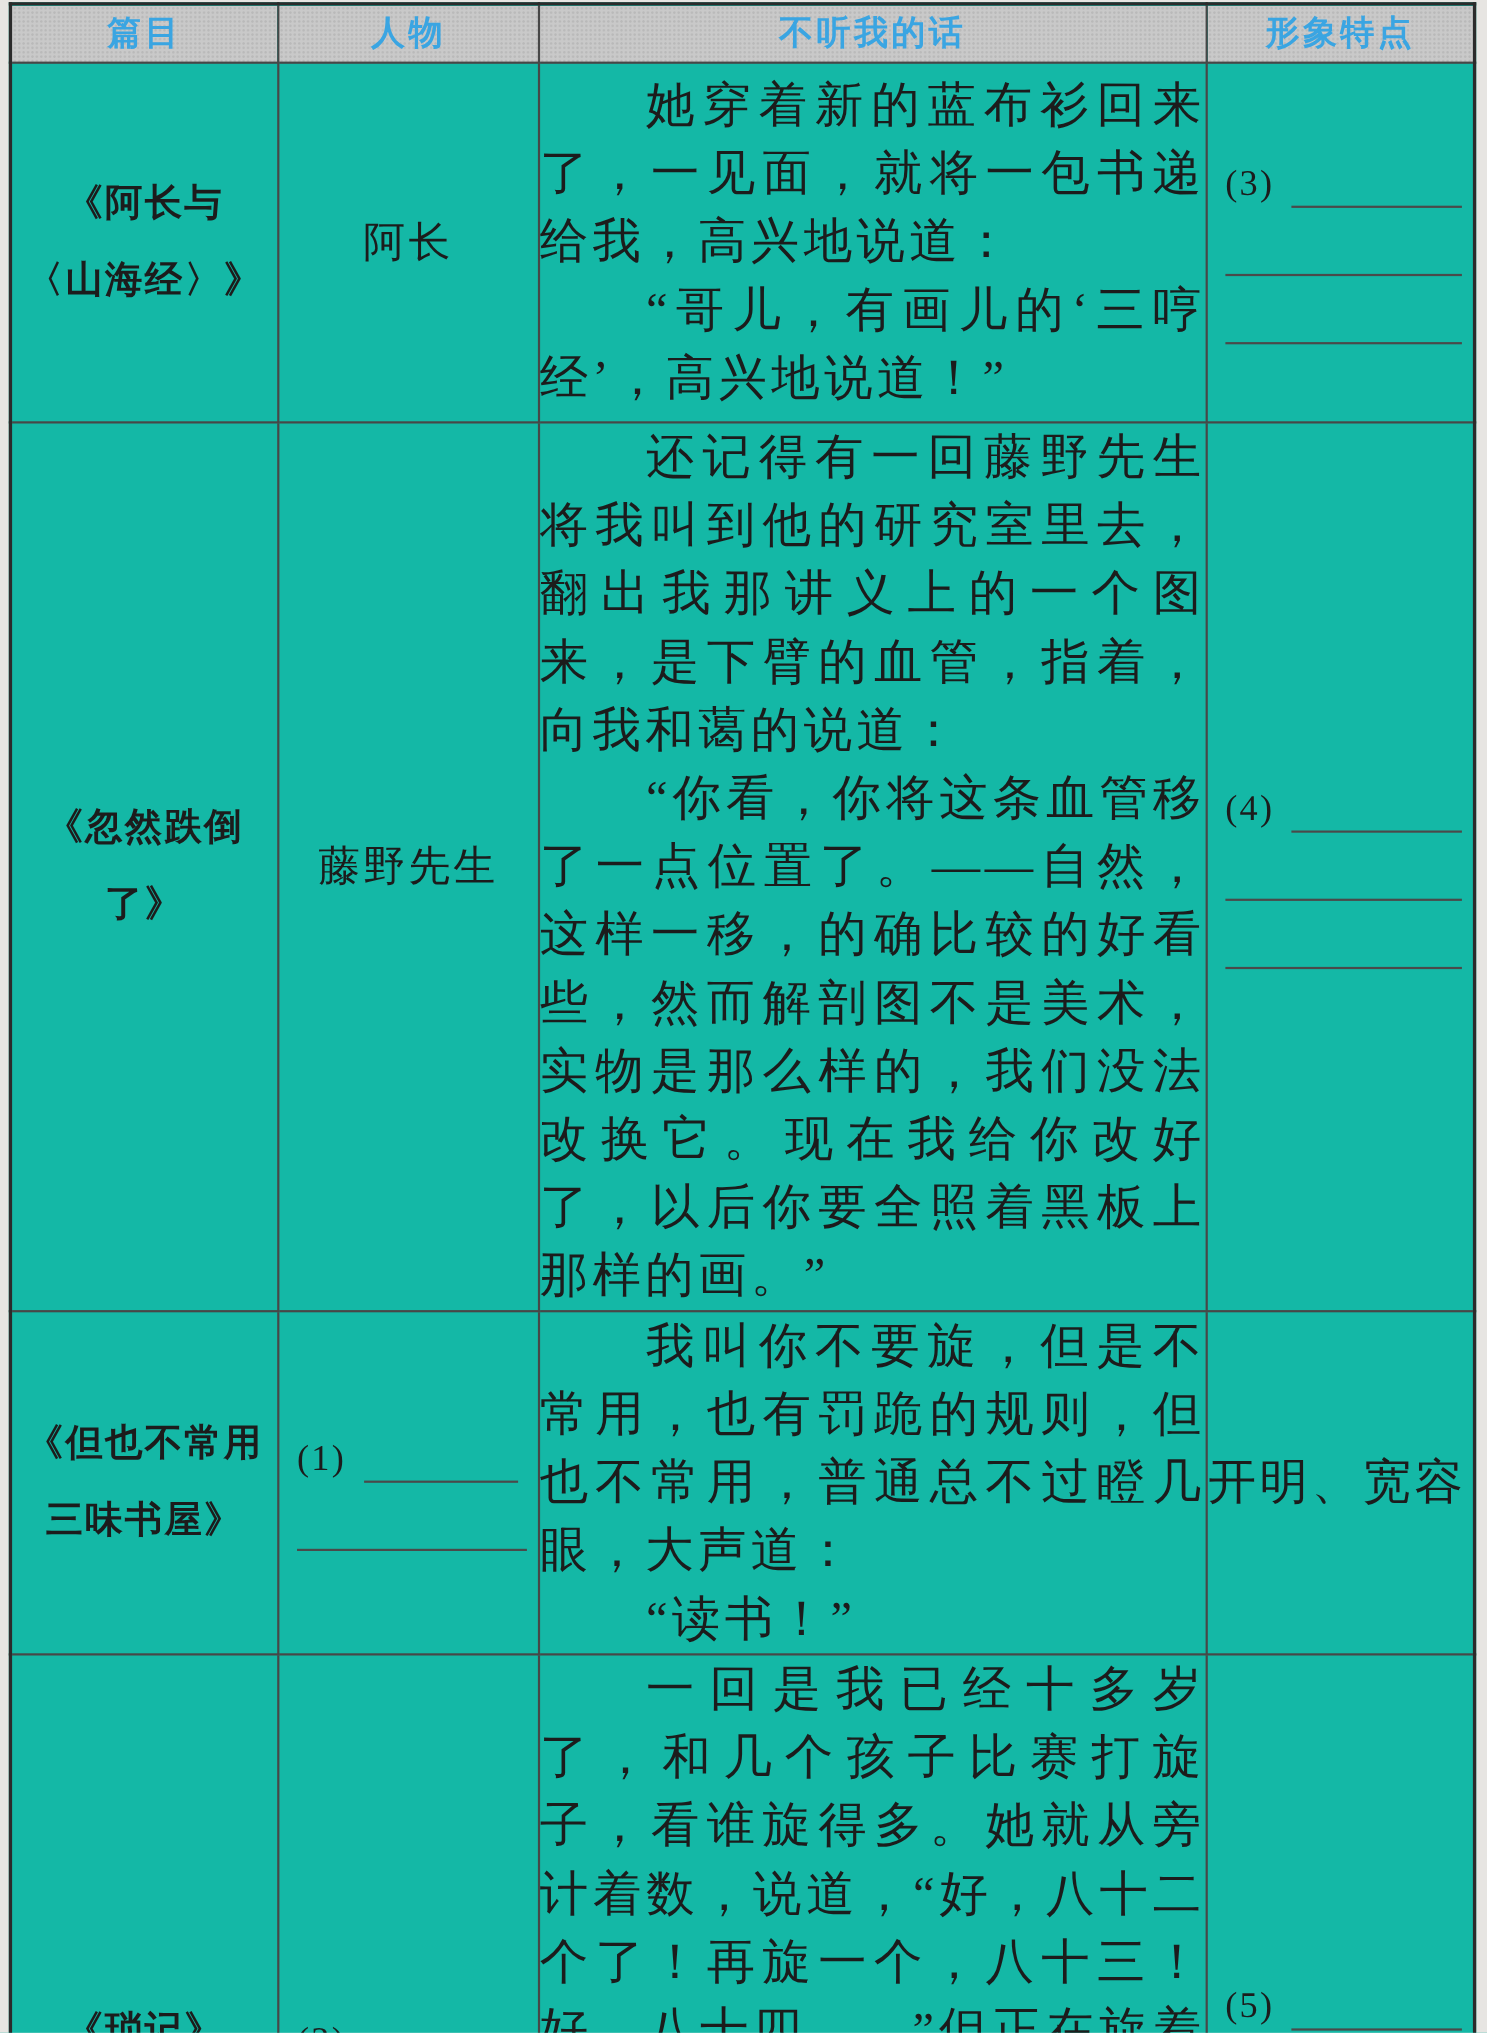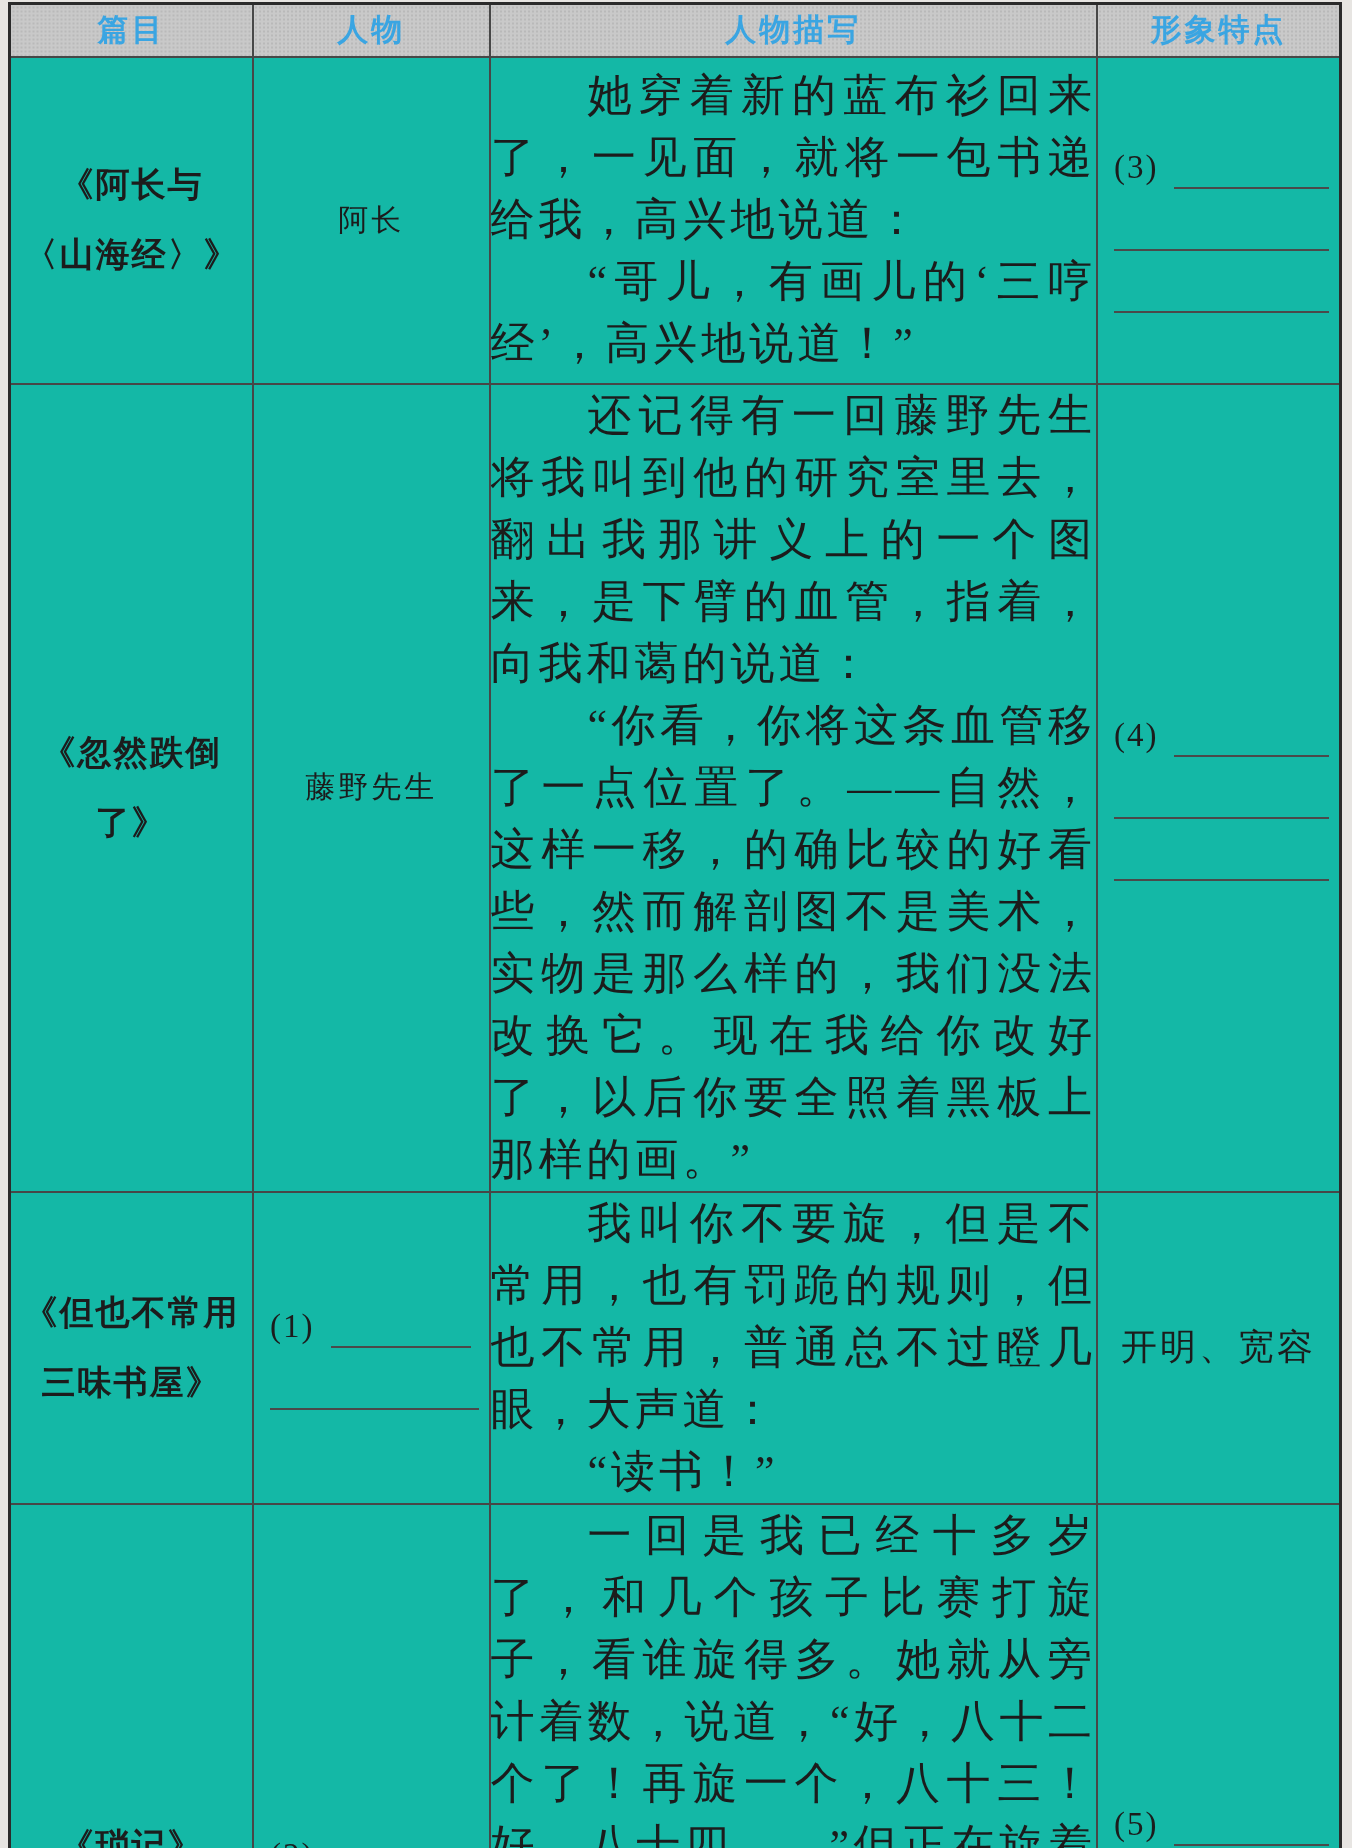--- a/index.html
+++ b/index.html
@@ -38,60 +38,60 @@
     color:#3aa5e2;
     font-size:31px;
     font-weight:bold;
     letter-spacing:3px;
     text-align:center;
   }
 
   .title-cell { text-align:center; font-size:34px; letter-spacing:2px;font-weight:bold; }
   .title-cell .tline { display:block; line-height:70px; }
 
-  .char-cell { text-align:center; font-size:30px; letter-spacing:3px; }
+  .char-cell { text-align:center; font-size:38px; letter-spacing:3px; }
 
   .desc-cell { padding:6px 14px 6px 16px; }
   .desc-cell p {
     margin:0;
     font-size:44px;
     line-height:62px;
     letter-spacing:4px;
     text-align:justify;
     text-justify:inter-character;
     text-indent:2.2em;
   }
 
   .fillwrap { display:flex; flex-direction:column; justify-content:center; height:100%; box-sizing:border-box; padding:0 10px 0 16px; }
   .fill-line { height:62px; display:flex; align-items:flex-end; }
   .fill-label { font-size:33px; line-height:44px; letter-spacing:2px; white-space:nowrap; }
   .blank { border-bottom:2px solid #4a4a4a; height:2px; }
   .blank.after-label { flex:1; margin-left:16px; max-width:170px; }
   .blank.full { width:100%; }
   .char-fill .blank.after-label { max-width:140px; }
 
-  .trait-text { font-size:36px; letter-spacing:3px; text-align:center; }
+  .trait-text { font-size:44px; letter-spacing:3px; }
 </style>
 </head>
 <body>
 
 <div class="sheet">
   <table class="grid">
     <colgroup>
       <col style="width:243px">
       <col style="width:236px">
       <col style="width:606px">
       <col style="width:243px">
     </colgroup>
 
     <tbody>
         <tr style="height:53px">
       <th class="hdr">篇目</th>
       <th class="hdr">人物</th>
-      <th class="hdr">人物描写</th>
+      <th class="hdr">不听我的话</th>
       <th class="hdr">形象特点</th>
     </tr>
 
     <tr style="height:327px">
       <td class="title-cell">
         <span class="tline">《阿长与</span>
         <span class="tline">〈山海经〉》</span>
       </td>
       <td class="char-cell">
         <span>阿长</span>

